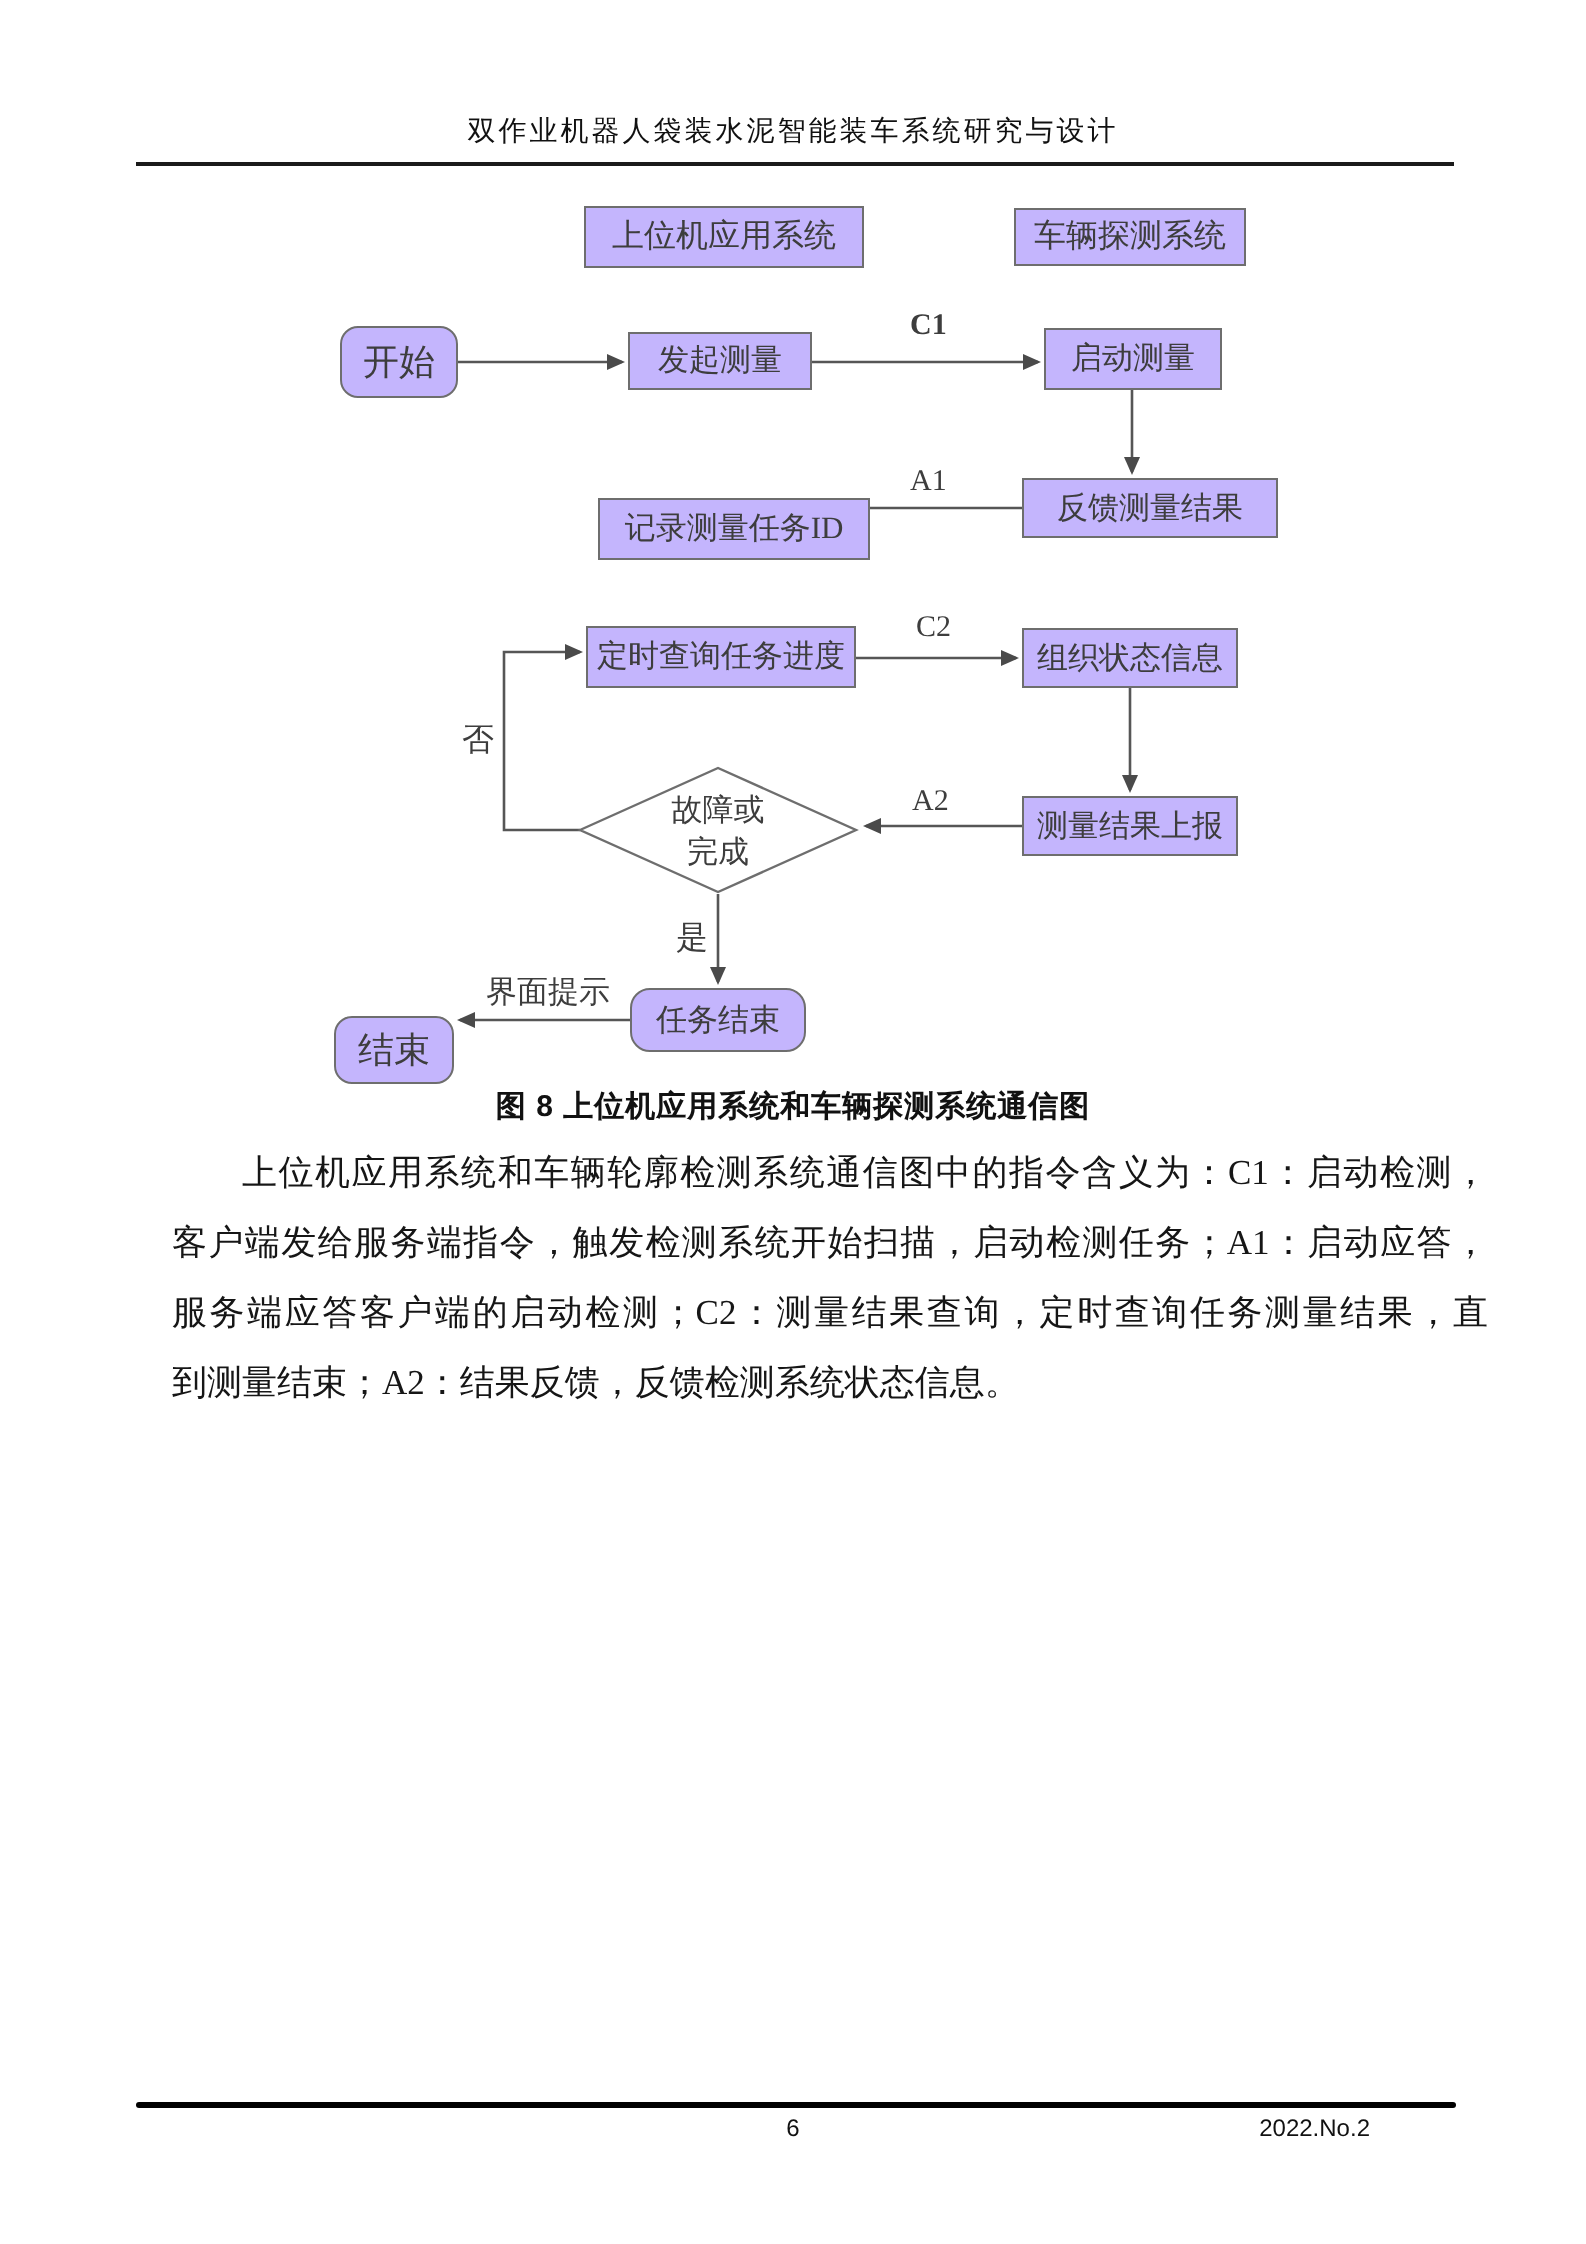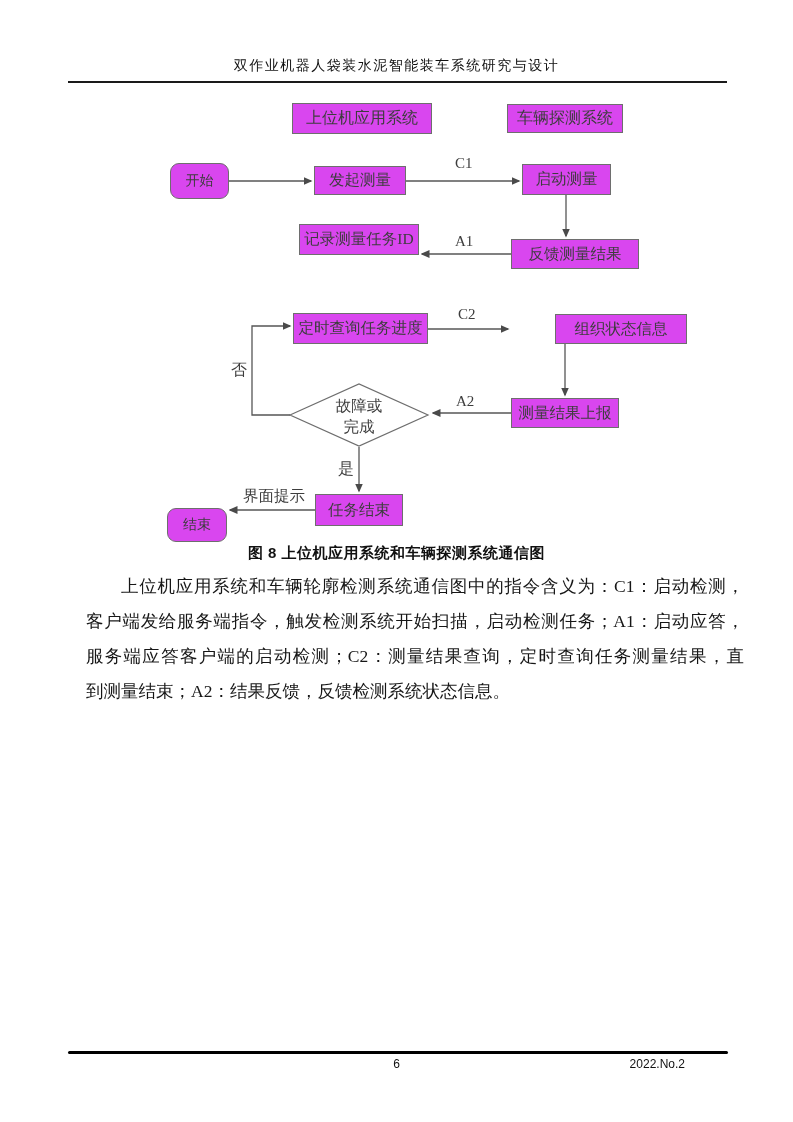--- a/index.html
+++ b/index.html
@@ -14,26 +14,26 @@
     position:absolute;top:57px;left:0;width:100%;
     text-align:center;font-size:14px;letter-spacing:1.5px;color:#111;
   }
   .header-rule{
     position:absolute;top:81px;left:68px;width:659px;height:2px;background:#1a1a1a;
   }
   
   .flowchart{position:absolute;inset:0;}
   .fc-svg{position:absolute;left:0;top:0;pointer-events:none;}
   .fc-box{
-    position:absolute;border:1px solid #6e6e6e;background:#d946ef;
+    position:absolute;border:1px solid #6e6e6e;background:#c4b5fd;
     display:flex;align-items:center;justify-content:center;
     font-size:15.5px;color:#3d3d3d;white-space:nowrap;
     box-sizing:border-box;
   }
-  .fc-rounded{border-radius:9px;font-size:14px;font-family:Liberation Mono, monospace;}
+  .fc-rounded{border-radius:9px;font-size:18px;font-family:Liberation Mono, monospace;}
   .fc-label{
     position:absolute;font-size:15px;color:#3d3d3d;white-space:nowrap;
   }
   .fc-diamond-text{
     position:absolute;left:298px;top:393px;width:122px;height:46px;
     display:flex;flex-direction:column;align-items:center;justify-content:center;
     font-size:15.5px;line-height:21px;color:#3d3d3d;
   }
   
   .figure-caption{
@@ -96,35 +96,35 @@
         <polygon points="290,415 359,384 428,415 359,446" fill="#ffffff" stroke="#6e6e6e" stroke-width="1.2"></polygon>
       </g>
     </svg>
 
     <div class="fc-box" style="left:292px;top:103px;width:140px;height:31px;font-size:16px;">上位机应用系统</div>
     <div class="fc-box" style="left:507px;top:104px;width:116px;height:29px;font-size:16px;">车辆探测系统</div>
 
     <div class="fc-box fc-rounded" style="left:170px;top:163px;width:59px;height:36px;">开始</div>
     <div class="fc-box" style="left:314px;top:166px;width:92px;height:29px;">发起测量</div>
     <div class="fc-box" style="left:522px;top:164px;width:89px;height:31px;">启动测量</div>
-    <div class="fc-box" style="left:299px;top:224px;width:120px;height:31px;">记录测量任务ID</div>
+    <div class="fc-box" style="left:299px;top:249px;width:136px;height:31px;">记录测量任务ID</div>
     <div class="fc-box" style="left:511px;top:239px;width:128px;height:30px;">反馈测量结果</div>
     <div class="fc-box" style="left:293px;top:313px;width:135px;height:31px;">定时查询任务进度</div>
-    <div class="fc-box" style="left:511px;top:314px;width:132px;height:30px;margin-left:44px;">组织状态信息</div>
+    <div class="fc-box" style="left:511px;top:314px;width:108px;height:30px;">组织状态信息</div>
     <div class="fc-box" style="left:511px;top:398px;width:108px;height:30px;">测量结果上报</div>
 
     <div class="fc-diamond-text">
       <span>故障或</span>
       <span>完成</span>
     </div>
 
-    <div class="fc-box" style="left:315px;top:494px;width:88px;height:32px;">任务结束</div>
+    <div class="fc-box" style="left:315px;top:494px;width:88px;height:32px;border-radius:10px;">任务结束</div>
     <div class="fc-box fc-rounded" style="left:167px;top:508px;width:60px;height:34px;">结束</div>
 
-    <div class="fc-label" style="left:455px;top:155px;">C1</div>
+    <div class="fc-label" style="left:455px;top:155px;font-weight:bold;">C1</div>
     <div class="fc-label" style="left:455px;top:233px;">A1</div>
     <div class="fc-label" style="left:458px;top:306px;">C2</div>
     <div class="fc-label" style="left:456px;top:393px;">A2</div>
     <div class="fc-label" style="left:231px;top:360px;font-size:16px;">否</div>
     <div class="fc-label" style="left:338px;top:459px;font-size:16px;">是</div>
     <div class="fc-label" style="left:243px;top:486px;font-size:15.5px;">界面提示</div>
   </div>
 
   <div class="figure-caption">图 8 上位机应用系统和车辆探测系统通信图</div>
 

